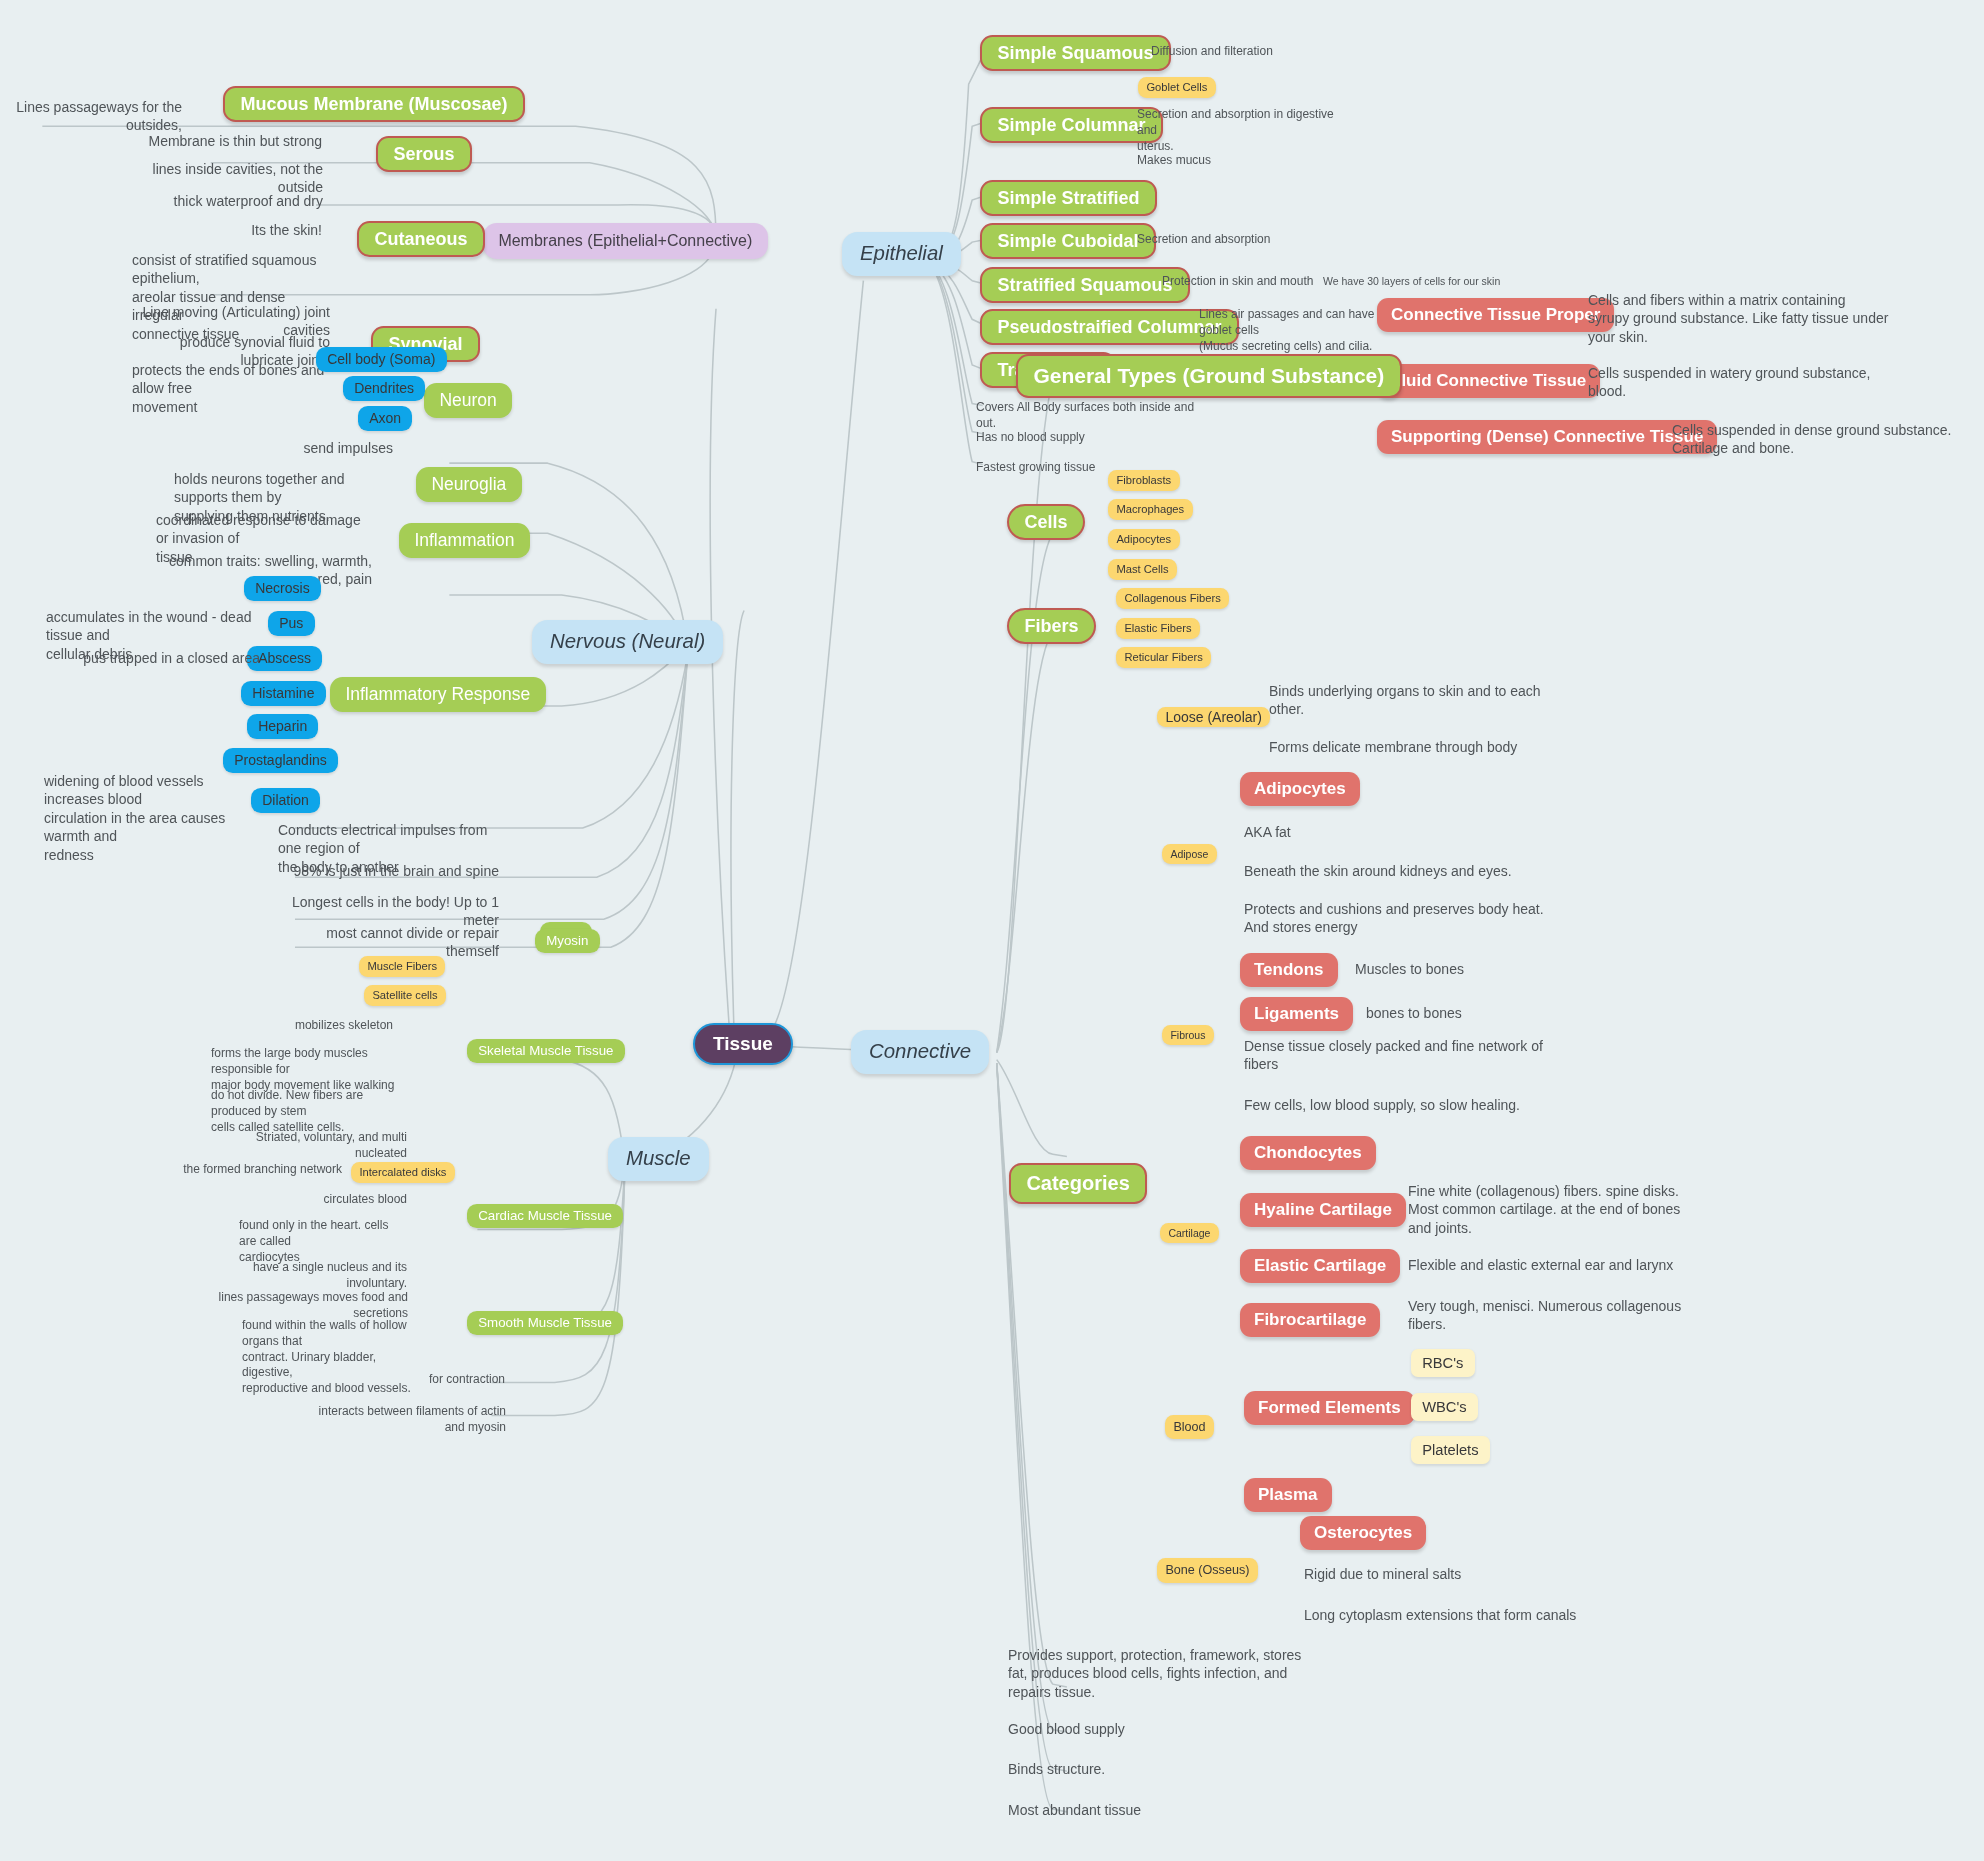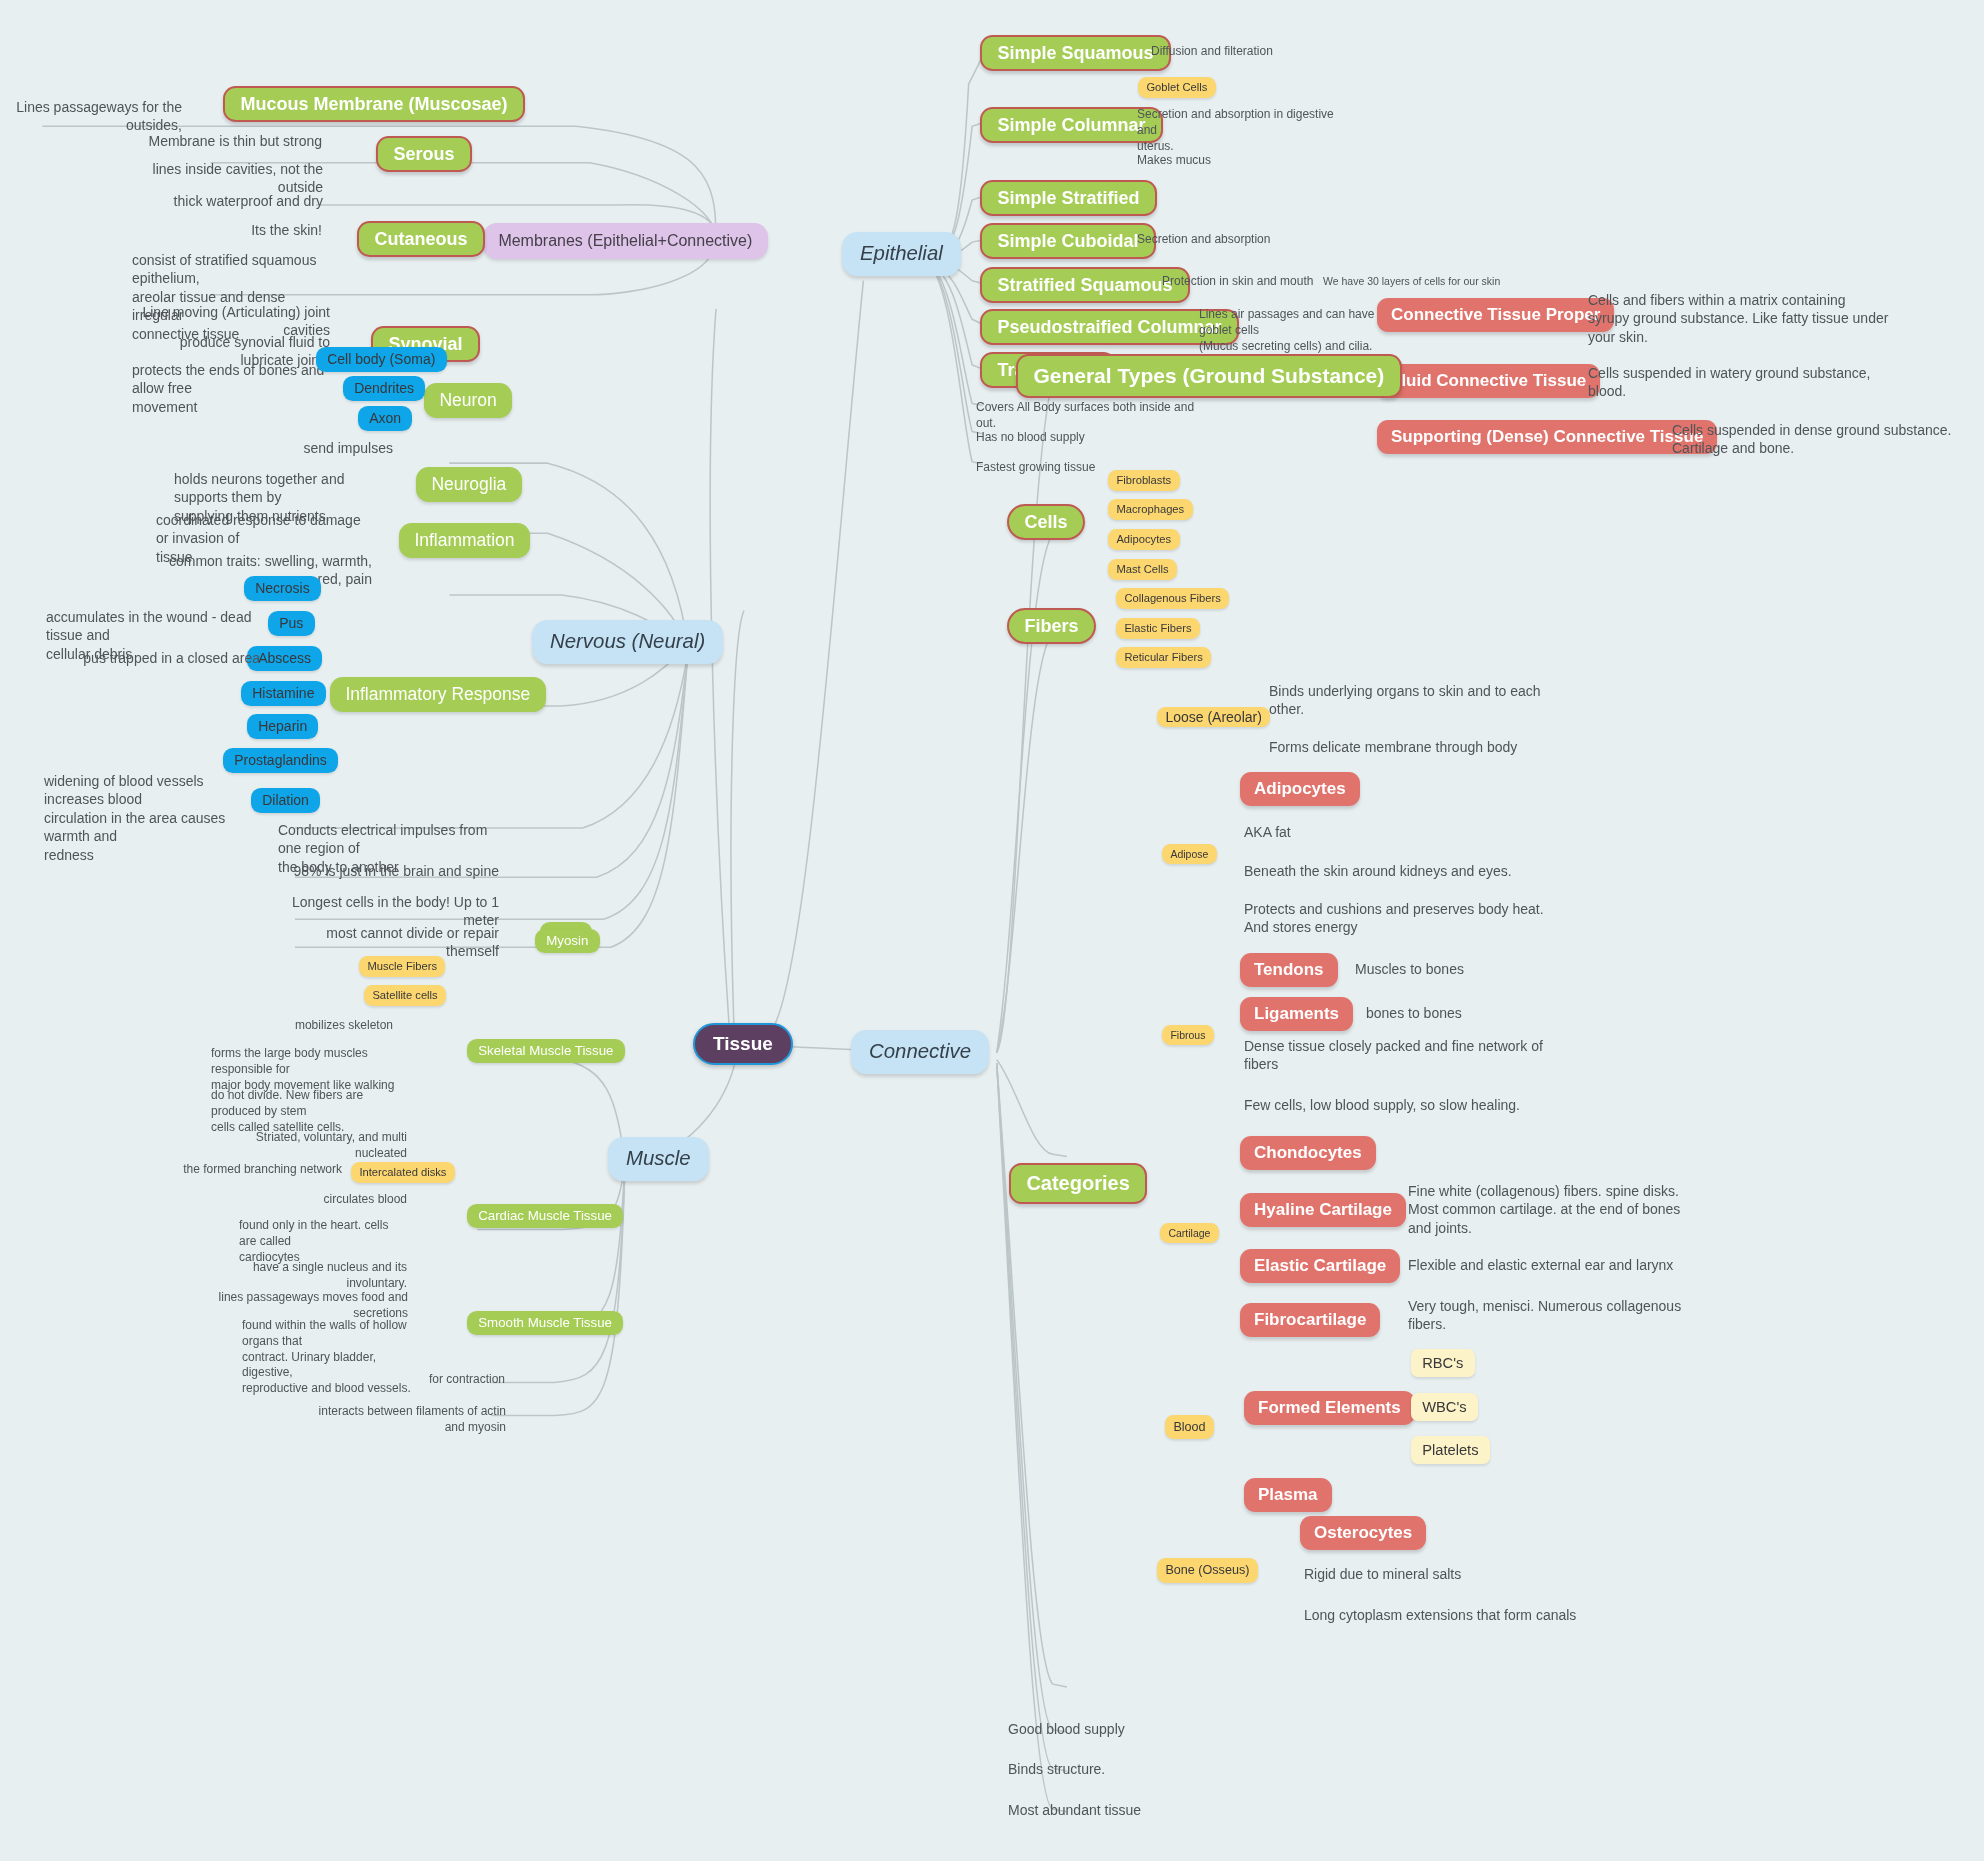--- a/index.html
+++ b/index.html
@@ -483,18 +483,21 @@
 
 <div class="node n-yellow-sm" style="left:1157px;top:1558px;font-size:12.6px;height:25px;">
   <span>Bone (Osseus)</span>
 </div>
 <div class="node n-red" style="left:1300px;top:1516px;">
   <span>Osterocytes</span>
 </div>
 <div class="leaf l" style="left:1304px;top:1565px;width:281px;">Rigid due to mineral salts</div>
 <div class="leaf l" style="left:1304px;top:1606px;width:309px;">Long cytoplasm extensions that form canals</div>
 
+<div class="leaf l" style="left:1008px;top:1646px;width:302px;">Provides support, protection, framework, stores
+fat, produces blood cells, fights infection, and
+repairs tissue.</div>
 <div class="leaf l" style="left:1008px;top:1720px;width:302px;">Good blood supply</div>
 <div class="leaf l" style="left:1008px;top:1760px;width:302px;">Binds structure.</div>
 <div class="leaf l" style="left:1008px;top:1801px;width:302px;">Most abundant tissue</div>
 
 </div>
 
 
 </body></html>

